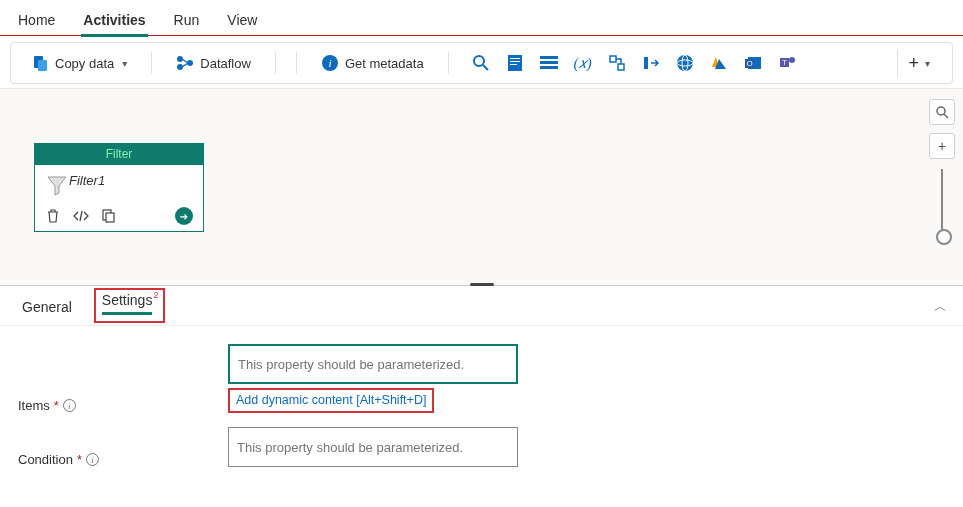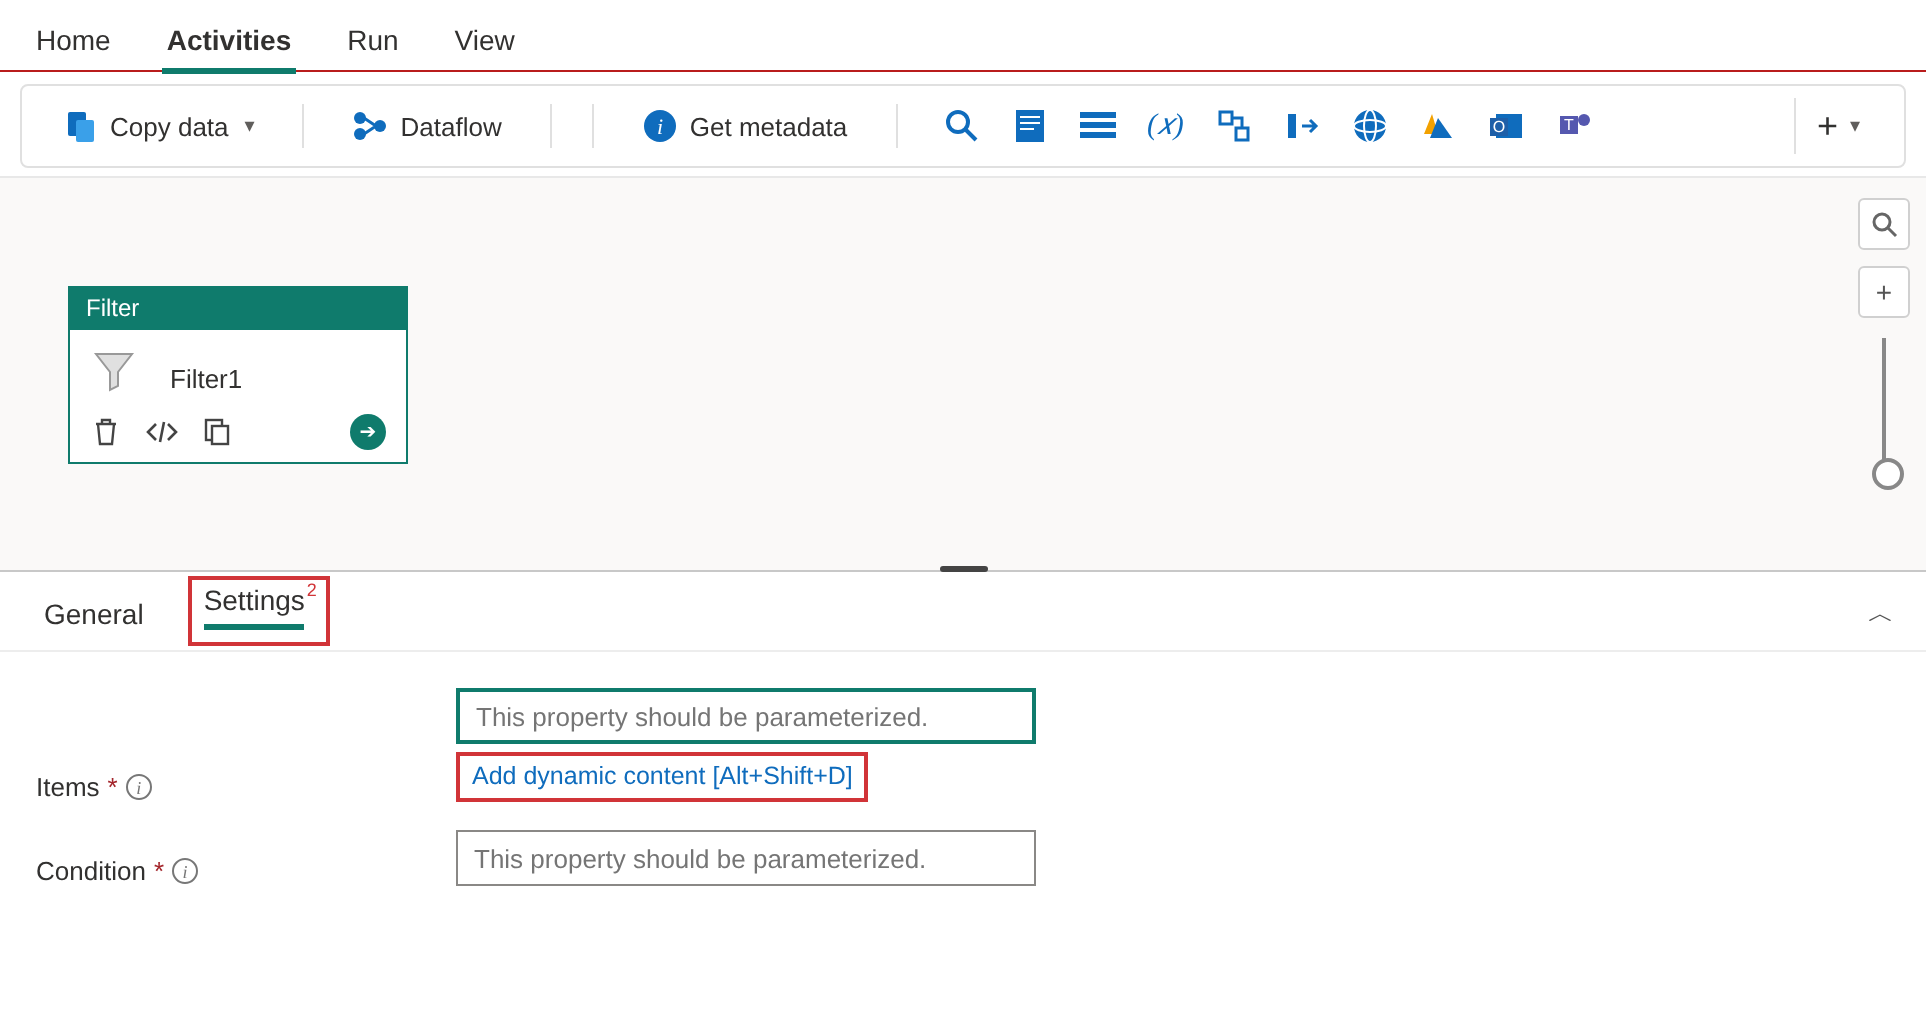--- a/index.html
+++ b/index.html
@@ -22,22 +22,22 @@
   
   
   .canvas-wrap { position: relative; background: #faf9f8; height: 198px; border-top:1px solid #e8e8e8; border-bottom:1px solid #c8c8c8; margin-top:4px; }
   .canvas-right-tools { position:absolute; right:8px; top:10px; display:flex; flex-direction:column; align-items:center; gap:8px;}
   .canvas-tool-btn { width:26px; height:26px; border:1px solid #d0d0d0; border-radius:3px; background:#fff; display:flex; align-items:center; justify-content:center; cursor:pointer; font-size:14px; color:#555;}
   .canvas-slider { width:2px; height:70px; background:#888; margin-top:2px; position:relative;}
   .canvas-slider::after { content:""; position:absolute; bottom:-6px; left:-5px; width:12px; height:12px; border:2px solid #888; border-radius:50%; background:#fff;}
   
   
   .activity-node { position:absolute; left:34px; top:54px; width:170px; background:#fff; border:1px solid #0f7b6c; }
-  .activity-header { background:#0f7b6c; color:#ffffff; font-size:12px; padding:3px 8px 4px; }
-  .activity-body { display:flex; align-items:flex-end; gap:16px; padding:8px 10px 6px; }
+  .activity-header { background:#0f7b6c; color:#86efac; font-size:12px; padding:3px 8px 4px;text-align:center; }
+  .activity-body { display:flex; align-items:flex-start; gap:0; padding:8px 10px 6px;font-style:italic; }
   .filter-glyph { width:24px; height:24px; }
   .activity-name { font-size:13px; }
   .activity-foot { display:flex; align-items:center; gap:12px; padding:4px 10px 6px; border-top: none; }
   .activity-foot .foot-ico { width:16px; height:16px; cursor:pointer; display:flex; align-items:center; justify-content:center; color:#444; }
   .activity-foot .run-ico { margin-left:auto; width:18px; height:18px; background:#0f7b6c; border-radius:50%; color:#fff; display:flex; align-items:center; justify-content:center; font-size:10px; cursor:pointer;}
   
   .splitter-handle { position:absolute; bottom:-1px; left:50%; transform:translateX(-50%); width:24px; height:3px; background:#444; border-radius:2px;}
   
   
   .bottom-panel { border-top: none; }
@@ -48,21 +48,21 @@
   .settings-active { border-bottom:3px solid #0f7b6c; display:inline-block; padding-bottom:4px; font-size:14px;}
   .settings-sup { font-size:9px; color:#d13438; position:relative; top:-2px; left:1px;}
   .collapse-ico { position:absolute; right:16px; top:12px; cursor:pointer; color:#555; font-size:13px;}
   
   .form-area { padding: 18px 18px; }
   .form-row { display:flex; align-items:flex-end; margin-bottom: 14px; min-height:28px; }
   .form-label { width: 210px; display:flex; align-items:center; gap:4px; font-size:13px; padding-top:4px;}
   .req { color:#a4262c; }
   .info-ico { width:13px; height:13px; border:1px solid #777; border-radius:50%; font-size:9px; display:inline-flex; align-items:center; justify-content:center; color:#777; cursor:pointer; font-style:italic; font-family:serif;}
   .form-field-wrap { display:flex; flex-direction:column; }
-  .form-input { width: 290px; height:28px; border:1px solid #8a8886; padding: 4px 8px; font-size:13px; color:#666; background:#fff;}
+  .form-input { width: 290px; height:40px; border:1px solid #8a8886; padding: 4px 8px; font-size:13px; color:#666; background:#fff;}
   .form-input.items-hl { border:2px solid #0f7b6c; }
   .dyn-link-box { border:2px solid #d13438; margin-top:4px; padding:2px 6px 4px; width:fit-content;}
   .dyn-link { color:#0f6cbd; font-size:12.5px; cursor:pointer; }
   
   svg { display:block; }
 </style>
 </head>
 <body>
 
 <div class="top-menu">

